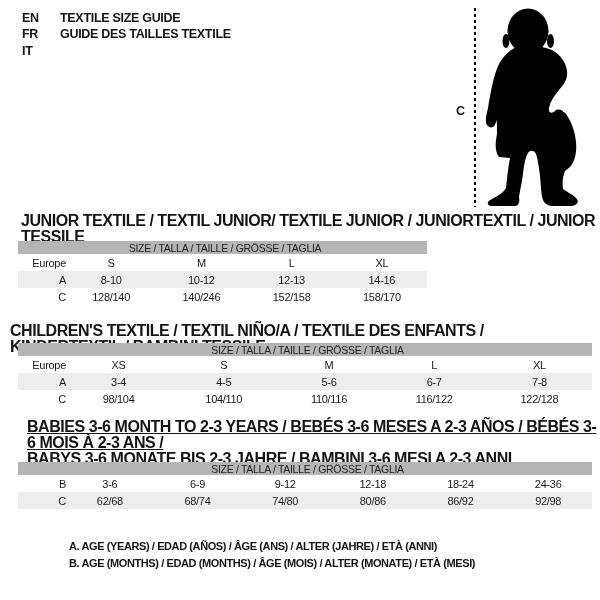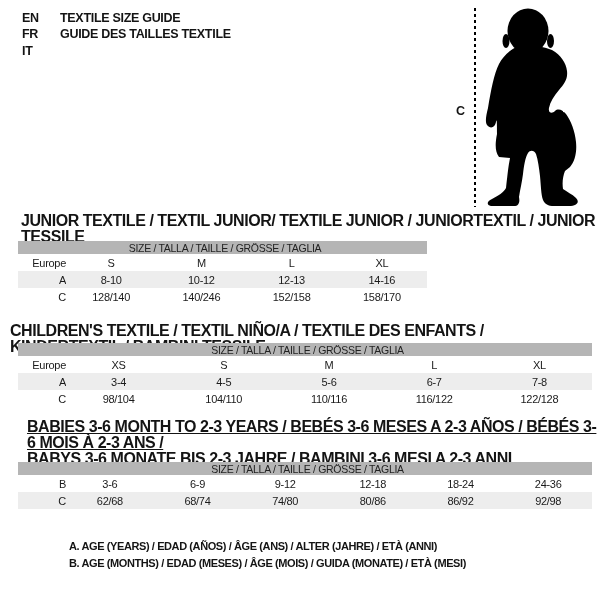--- a/index.html
+++ b/index.html
@@ -217,16 +217,16 @@
           <td>74/80</td>
           <td>80/86</td>
           <td>86/92</td>
           <td>92/98</td>
         </tr>
       </tbody>
   </table>
 
   <div id="footnotes">
       <div class="footnote">A. AGE (YEARS) / EDAD (AÑOS) / ÂGE (ANS) / ALTER (JAHRE) / ETÀ (ANNI)</div>
-      <div class="footnote">B. AGE (MONTHS) / EDAD (MESES) / ÂGE (MOIS) / GUIDA (MONATE) / ETÀ (MESI)</div>
+      <div class="footnote">B. AGE (MONTHS) / EDAD (MONTHS) / ÂGE (MOIS) / ALTER (MONATE) / ETÀ (MESI)</div>
     </div>
 
 </div>
 
 </body></html>

